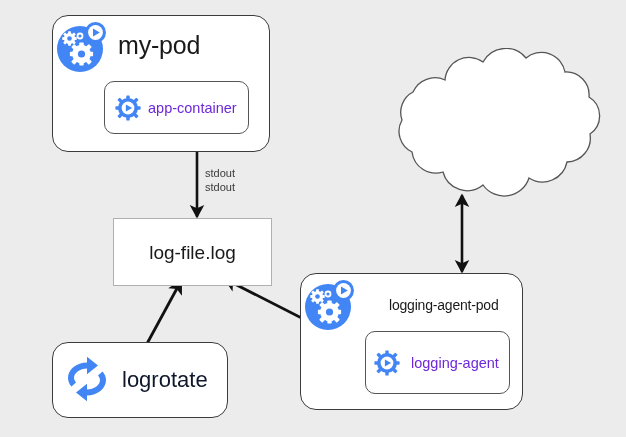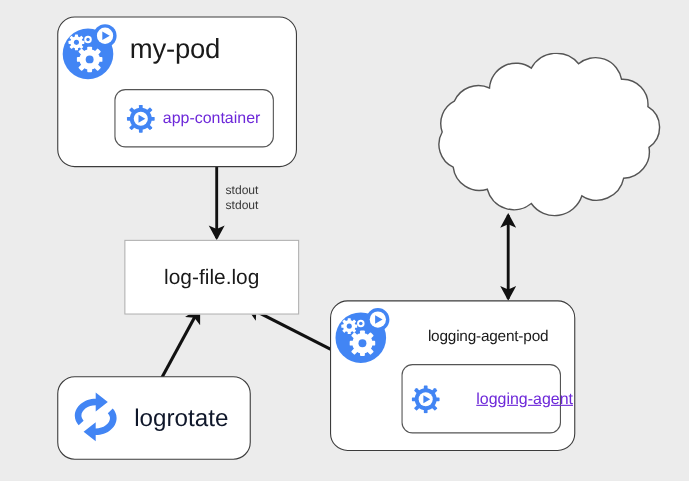--- a/index.html
+++ b/index.html
@@ -268,21 +268,21 @@
       <rect x="21.4" y="11.3" width="4.2" height="3.4" rx="0.6"></rect>
       <rect x="3.3" y="3.1" width="3.4" height="4.2" rx="0.6" transform="rotate(-45 5.0 5.2)"></rect>
       <rect x="19.3" y="18.7" width="3.4" height="4.2" rx="0.6" transform="rotate(-45 21.0 20.8)"></rect>
       <rect x="19.3" y="3.1" width="3.4" height="4.2" rx="0.6" transform="rotate(45 21.0 5.2)"></rect>
       <rect x="3.3" y="18.7" width="3.4" height="4.2" rx="0.6" transform="rotate(45 5.0 20.8)"></rect>
     </g>
     <circle cx="13" cy="13" r="6.4" fill="#ffffff"></circle>
     <path d="M10.9,9.4 L17.1,13 L10.9,16.6 Z" fill="#4285f4"></path>
   </svg>
 
-  <div class="ctr-label" style="left:433px; top:356px;text-decoration:underline;">logging-agent</div>
+  <div class="ctr-label" style="left:411px; top:356px;">logging-agent</div>
 
   <div class="cloud-wrap" style="left:383px; top:48px; width:224px; height:150px;">
     <svg width="224" height="150" viewBox="0 0 224 150" xmlns="http://www.w3.org/2000/svg">
       <path d="M62,32
                A24,24 0 0 1 100,14
                A26,26 0 0 1 143,10
                A24,24 0 0 1 182,24
                A23,23 0 0 1 206,49
                A22,22 0 0 1 207,86
                A24,24 0 0 1 184,114

